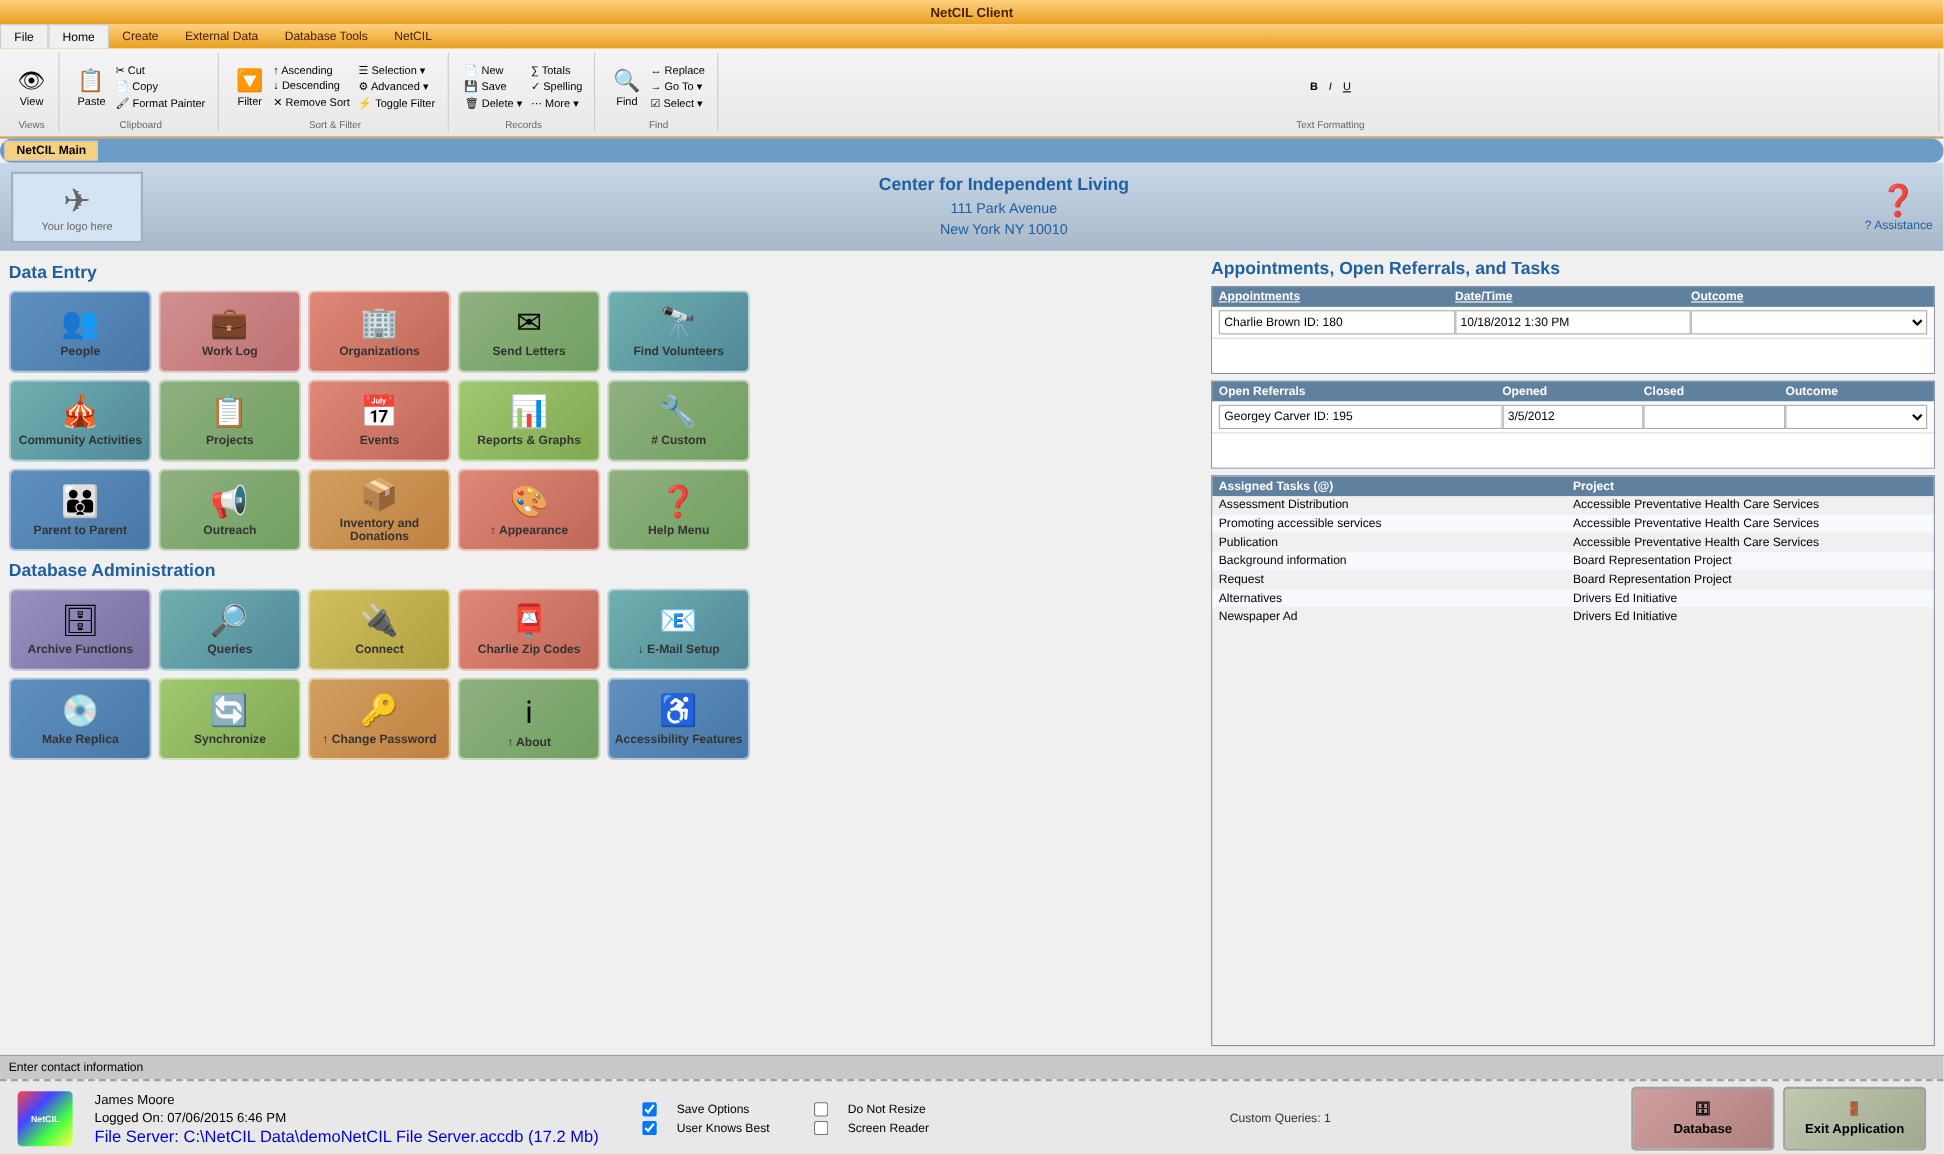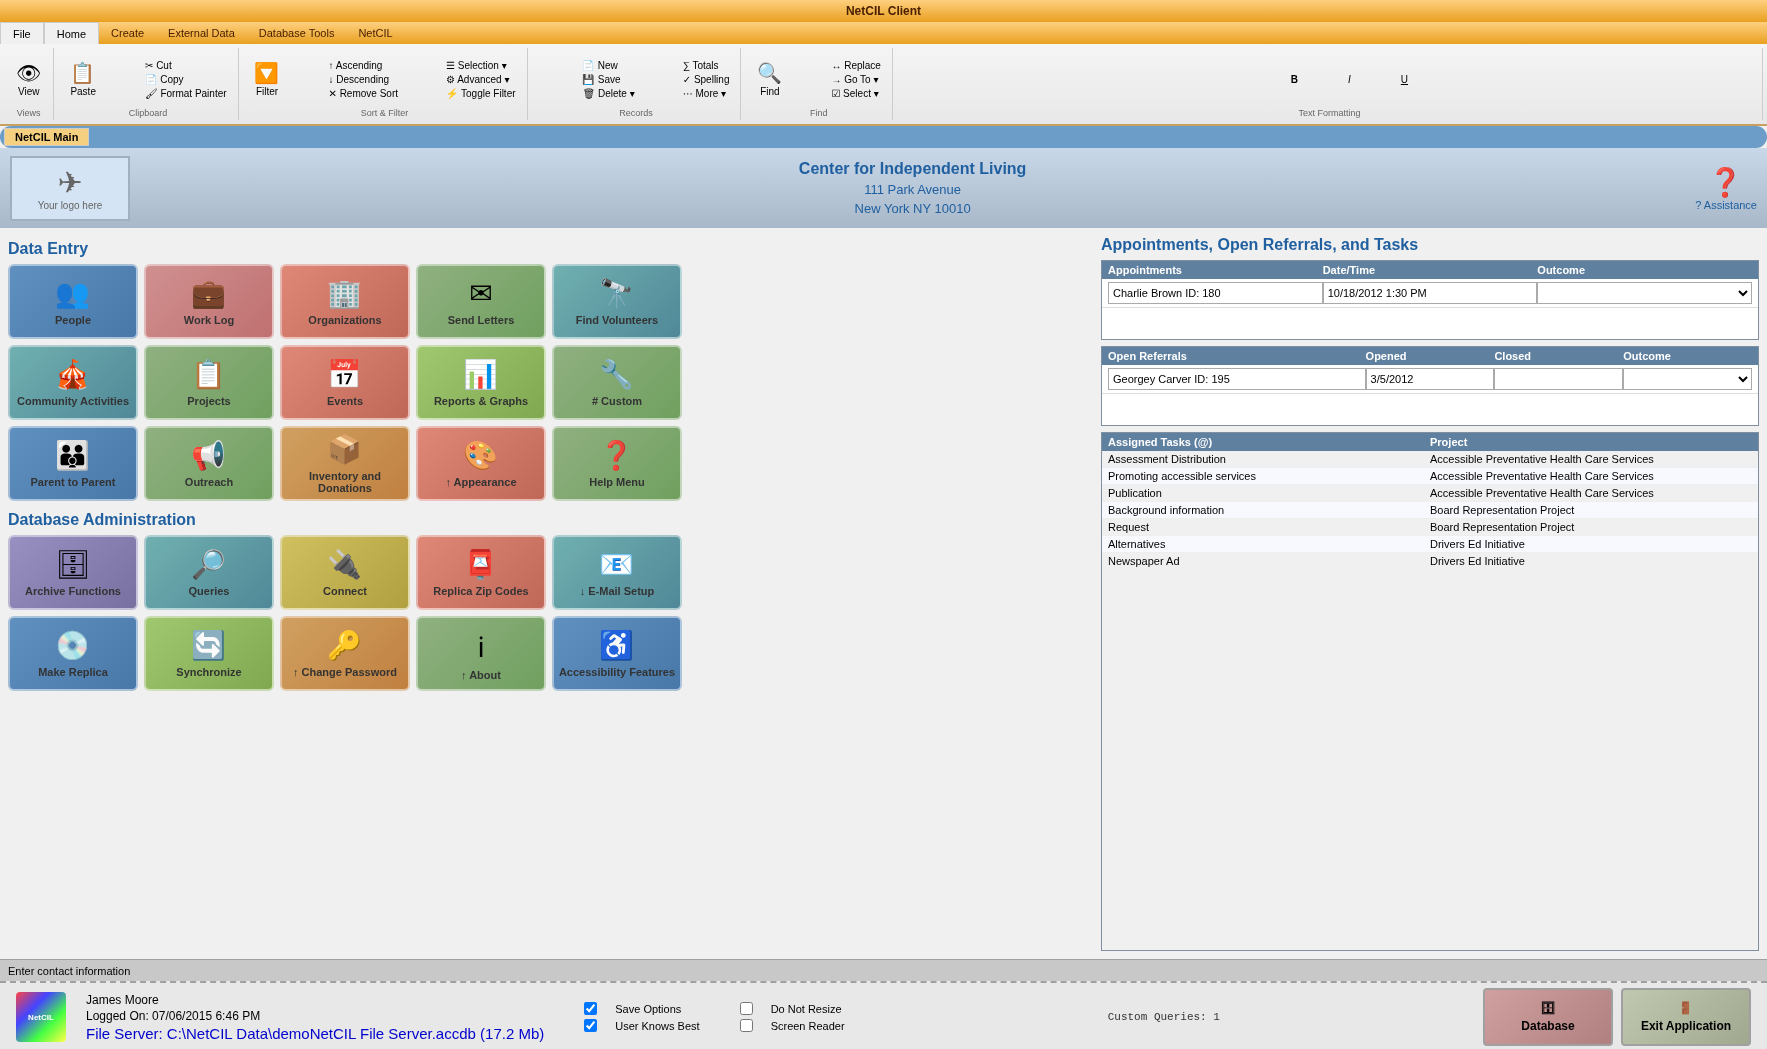--- a/index.html
+++ b/index.html
@@ -12,21 +12,21 @@
     .ribbon { background: linear-gradient(to bottom, #f8f8f8, #e8e8e8); border-bottom: 2px solid #c8a060; }
     .ribbon-tabs { display: flex; background: linear-gradient(to bottom, #ffd080, #e8a020); height: 22px; }
     .ribbon-tab { padding: 2px 12px; font-size: 11px; cursor: pointer; color: #4a2000; display: flex; align-items: center; }
     .ribbon-tab.active { background: #f0f0f0; color: #000; border-top: 1px solid #ccc; border-left: 1px solid #ccc; border-right: 1px solid #ccc; }
     .ribbon-content { display: flex; padding: 4px; height: 80px; gap: 4px; }
     .ribbon-group { display: flex; flex-direction: column; border-right: 1px solid #ccc; padding: 2px 8px; align-items: center; }
     .ribbon-group-label { font-size: 9px; color: #666; margin-top: auto; }
     .ribbon-group-content { display: flex; gap: 2px; flex: 1; align-items: center; }
     .ribbon-btn { display: flex; flex-direction: column; align-items: center; justify-content: center; padding: 2px 4px; cursor: pointer; font-size: 10px; gap: 1px; }
     .ribbon-btn-icon { font-size: 20px; }
-    .ribbon-btn-small { display: flex; align-items: center; gap: 3px; padding: 1px 3px; cursor: pointer; font-size: 10px; margin-left: 40px; }
+    .ribbon-btn-small { display: flex; align-items: center; gap: 3px; padding: 1px 3px; cursor: pointer; font-size: 10px; }
     .ribbon-small-group { display: flex; flex-direction: column; gap: 1px; }
 
     
     .tab-bar { background: #6b9dc8; padding: 2px 4px; display: flex; gap: 2px; border-radius: 11px; }
     .tab-item { background: #f5d080; padding: 2px 10px; font-size: 11px; font-weight: bold; border: 1px solid #ccc; cursor: pointer; }
 
     
     .app-header { background: linear-gradient(to bottom, #c8d8e8, #a8b8c8); display: flex; align-items: center; padding: 10px; height: 80px; }
     .logo-box { width: 120px; height: 65px; background: #d4e4f4; border: 2px solid #a0b0c0; display: flex; flex-direction: column; align-items: center; justify-content: center; font-size: 10px; color: #666; }
     .logo-icon { font-size: 30px; }
@@ -56,21 +56,21 @@
     .btn-salmon { background: linear-gradient(135deg, #e08878, #c06858); }
     .btn-lavender { background: linear-gradient(135deg, #9890c0, #7870a0); }
     .btn-lime { background: linear-gradient(135deg, #a0c870, #80a850); }
     .btn-yellow { background: linear-gradient(135deg, #d0c060, #b0a040); }
 
     
     .right-panel { width: 670px; display: flex; flex-direction: column; gap: 6px; padding-left: 12px; }
     .right-section-title { font-size: 16px; font-weight: bold; color: #2060a0; }
     .appointments-panel { border: 1px solid #8090a0; }
     .panel-header { background: #6080a0; color: white; display: grid; padding: 3px 6px; font-size: 11px; font-weight: bold; }
-    .panel-header-3 { grid-template-columns: 1fr 1fr 1fr; }
+    .panel-header-3 { grid-template-columns: 1fr 1fr 1fr; text-decoration: underline; }
     .panel-header-4 { grid-template-columns: 2fr 1fr 1fr 1fr; }
     .panel-row { display: grid; padding: 3px 6px; border-bottom: 1px solid #ddd; align-items: center; }
     .panel-row-3 { grid-template-columns: 1fr 1fr 1fr; }
     .panel-row-4 { grid-template-columns: 2fr 1fr 1fr 1fr; }
     .panel-input { width: 100%; border: 1px solid #aaa; background: white; padding: 2px 4px; font-size: 11px; height: 22px; }
     .panel-select { width: 100%; border: 1px solid #aaa; background: white; font-size: 11px; height: 22px; }
     .panel-body { min-height: 60px; background: white; }
 
     
     .tasks-panel { border: 1px solid #8090a0; flex: 1; overflow: hidden; }
@@ -87,21 +87,21 @@
     .footer-logo { width: 50px; height: 50px; background: linear-gradient(135deg, #ff4444, #4444ff, #44ff44, #ffff44); border-radius: 4px; display: flex; align-items: center; justify-content: center; color: white; font-size: 8px; font-weight: bold; }
     .footer-info { display: flex; flex-direction: column; gap: 2px; }
     .footer-link { color: #0000cc; cursor: pointer; font-size: 15px; }
     .footer-checkboxes { display: flex; flex-direction: column; gap: 4px; margin-left: 20px; }
     .footer-check-row { display: flex; align-items: center; gap: 18px; font-size: 11px; }
     .footer-right { margin-left: auto; display: flex; gap: 8px; }
     .footer-action-btn { width: 130px; height: 58px; border: 2px solid #a0a0a0; border-radius: 4px; display: flex; flex-direction: column; align-items: center; justify-content: center; cursor: pointer; gap: 4px; font-size: 12px; font-weight: bold; }
     .footer-btn-db { background: linear-gradient(135deg, #d0a0a0, #b08080); }
     .footer-btn-exit { background: linear-gradient(135deg, #c0c8b0, #a0a890); }
 
-    .custom-queries { margin-left: auto; font-size: 11px; color: #333; font-family: Liberation Mono, monospace; }
+    .custom-queries { margin-left: auto; font-size: 11px; color: #333; }
   </style>
 </head>
 <body>
 
 <div class="title-bar">
   <span>NetCIL Client</span>
 </div>
 
 <div class="ribbon">
   <div class="ribbon-tabs">
@@ -303,21 +303,21 @@
           <div class="icon-btn btn-teal">
             <span class="icon-btn-icon">🔎</span>
             <span class="icon-btn-label">Queries</span>
           </div>
           <div class="icon-btn btn-yellow">
             <span class="icon-btn-icon">🔌</span>
             <span class="icon-btn-label">Connect</span>
           </div>
           <div class="icon-btn btn-salmon">
             <span class="icon-btn-icon">📮</span>
-            <span class="icon-btn-label">Replica Zip Codes</span>
+            <span class="icon-btn-label">Charlie Zip Codes</span>
           </div>
           <div class="icon-btn btn-teal">
             <span class="icon-btn-icon">📧</span>
             <span class="icon-btn-label">↓ E-Mail Setup</span>
           </div>
           <div class="icon-btn btn-blue">
             <span class="icon-btn-icon">💿</span>
             <span class="icon-btn-label">Make Replica</span>
           </div>
           <div class="icon-btn btn-lime">

